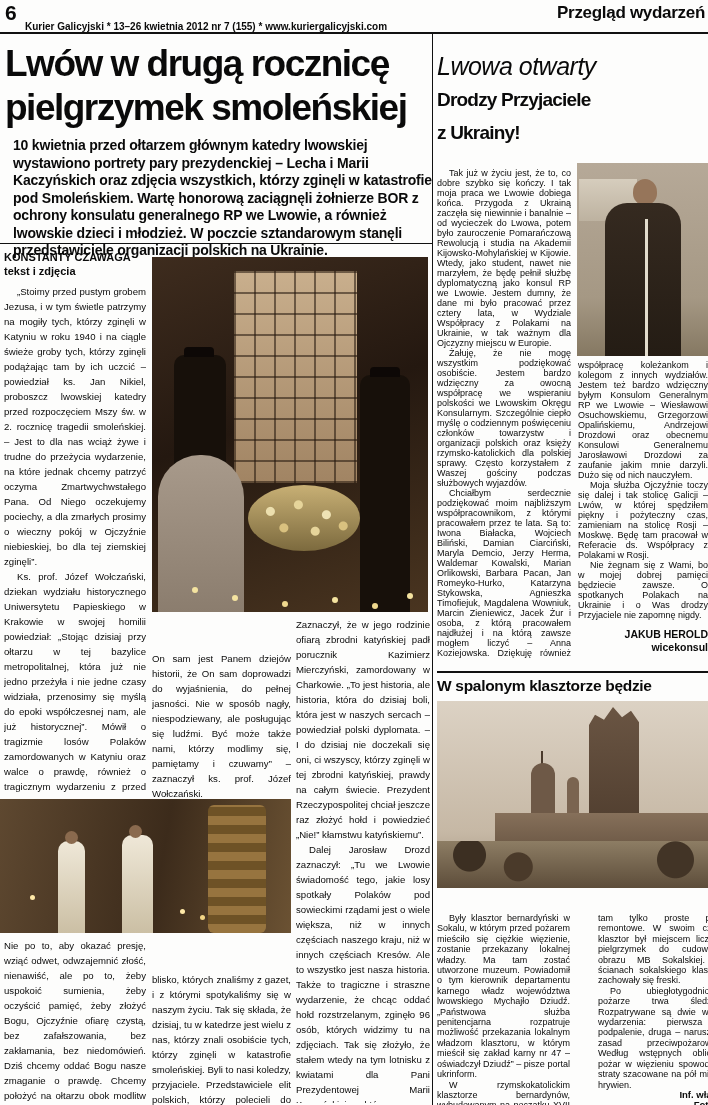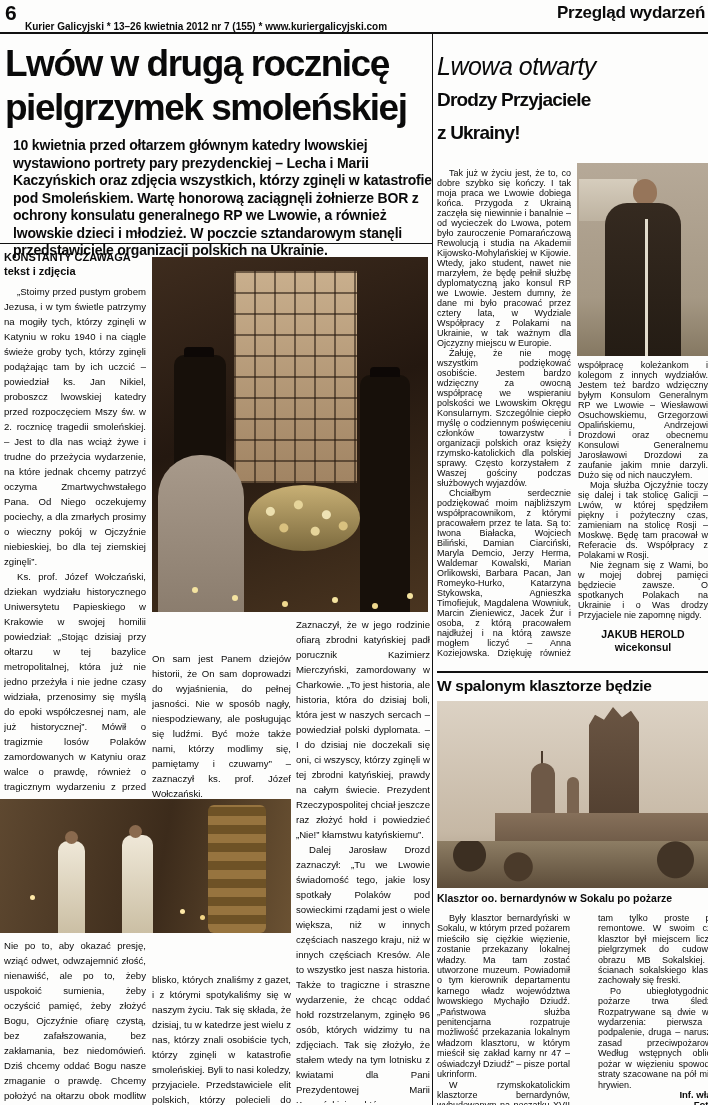--- a/index.html
+++ b/index.html
@@ -113,21 +113,21 @@
   
   .kicker { left:437px; top:52px; font-size:25px; font-style:italic; letter-spacing:-0.5px; }
   .letter-headline { left:437px; top:83px; width:271px; font-size:19px; line-height:33px;
     font-weight:bold; letter-spacing:-0.8px; }
   .letter-headline span { display:block; }
   .letter-col { font-size:9px; line-height:10px; text-align:justify; overflow:hidden; }
   .letter-col p { text-indent:12px; }
   .letter-col p.noindent { text-indent:0; }
   .lcA { left:437px; top:168px; width:134px; height:492px; }
   .lcB { left:578px; top:360px; width:130px; height:300px; }
-  .signature { margin-top:8px; text-align:center; font-weight:bold; font-size:10.5px; line-height:12.5px; }
+  .signature { margin-top:8px; text-align:right; font-weight:bold; font-size:10.5px; line-height:12.5px; }
   .signature span { display:block; }
 
   
   .museum-rule { left:437px; top:671px; width:271px; height:2px; }
   .museum-headline { left:437px; top:677px; width:271px; font-size:15.5px; font-weight:bold; letter-spacing:-0.3px; }
   .museum-caption { left:437px; top:892px; width:271px; font-size:10.5px; font-weight:bold; }
   .museum-col { font-size:9px; line-height:10.4px; text-align:justify; overflow:hidden; }
   .museum-col p { text-indent:12px; }
   .museum-col p.noindent { text-indent:0; }
   .mcA { left:437px; top:913px; width:133px; height:192px; }
@@ -237,21 +237,20 @@
 
   <div class="abs photo photo-monastery">
     <div class="mo-tower-big"></div>
     <div class="mo-cross"></div>
     <div class="mo-tower-dome"></div>
     <div class="mo-spire"></div>
     <div class="mo-wall"></div>
     <div class="mo-ground"></div>
   </div>
 
-  <div class="abs museum-caption">Klasztor oo. bernardynów w Sokalu po pożarze</div>
 
   <div class="abs museum-col mcA">
     <p>Były klasztor bernardyński w Sokalu, w którym przed pożarem mieściło się ciężkie więzienie, zostanie przekazany lokalnej władzy. Ma tam zostać utworzone muzeum. Powiadomił o tym kierownik departamentu karnego władz województwa lwowskiego Mychajło Dziudź. „Państwowa służba penitencjarna rozpatruje możliwość przekazania lokalnym władzom klasztoru, w którym mieścił się zakład karny nr 47 – oświadczył Dziudź” – pisze portal ukrinform.</p>
     <p>W rzymskokatolickim klasztorze bernardynów, wybudowanym na początku XVII wieku, od 1958 roku funkcjonował zakład karny. Prowadzono</p>
   </div>
   <div class="abs museum-col mcB">
     <p class="noindent">tam tylko proste prace remontowe. W swoim czasie klasztor był miejscem licznych pielgrzymek do cudownego obrazu MB Sokalskiej. Na ścianach sokalskiego klasztoru zachowały się freski.</p>
     <p>Po ubiegłotygodniowym pożarze trwa śledztwo. Rozpatrywane są dwie wersje wydarzenia: pierwsza – podpalenie, druga – naruszenie zasad przeciwpożarowych. Według wstępnych obliczeń, pożar w więzieniu spowodował straty szacowane na pół miliona hrywien.</p>
     <div class="credit">
       <span>Inf. własna</span>

